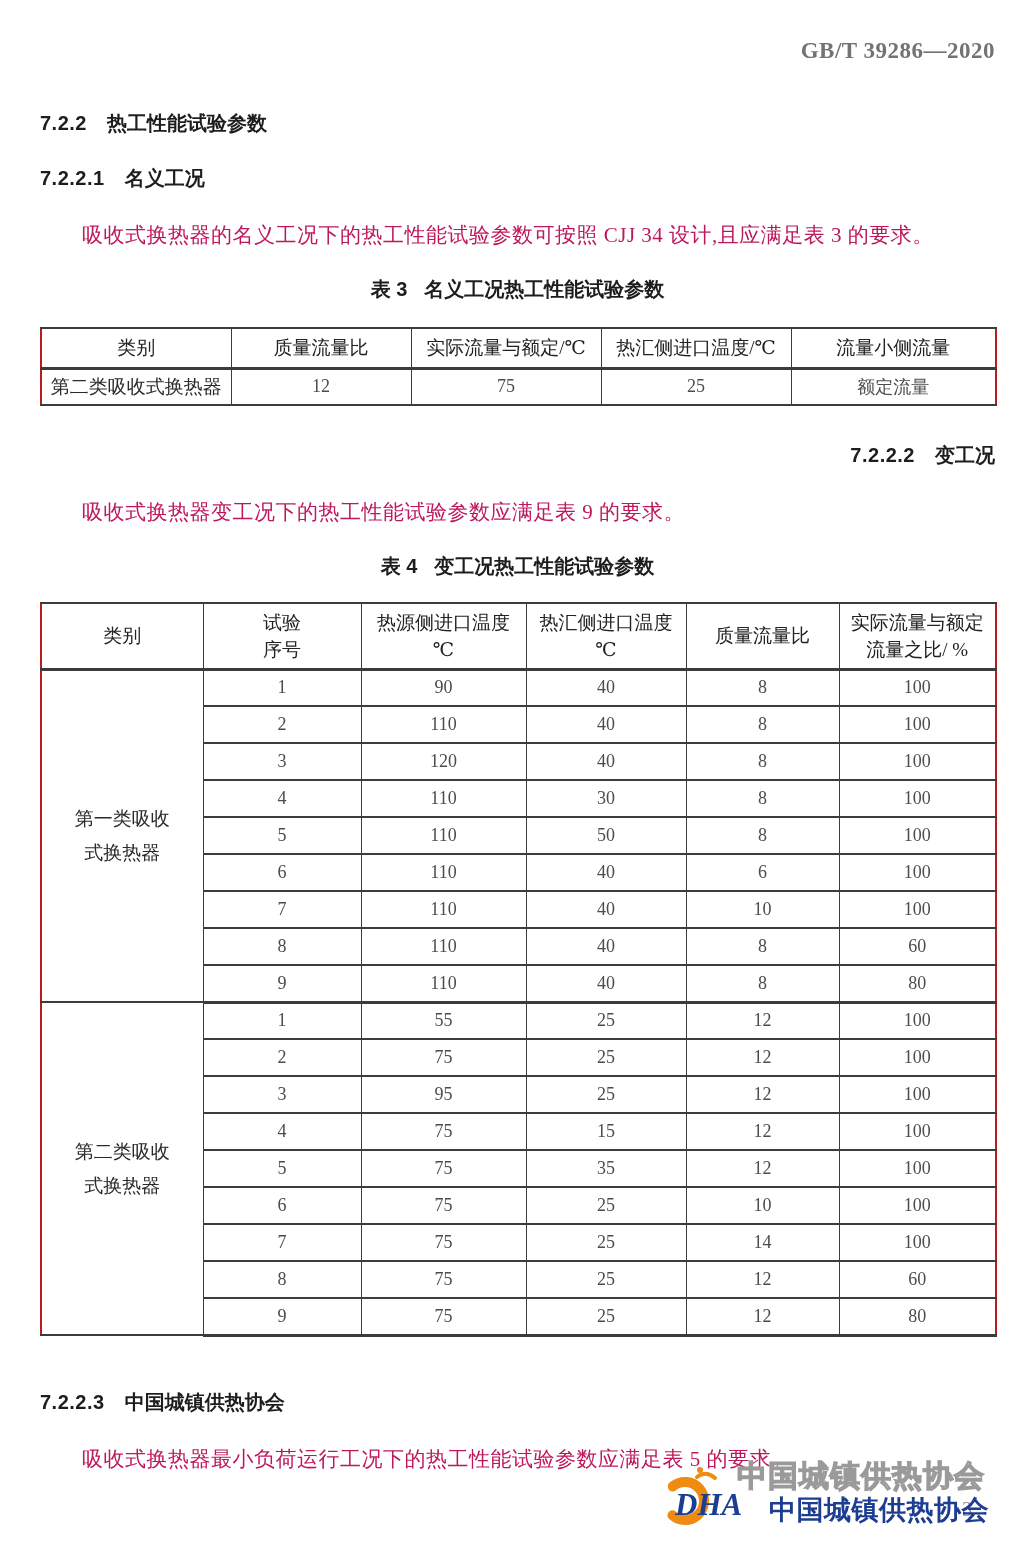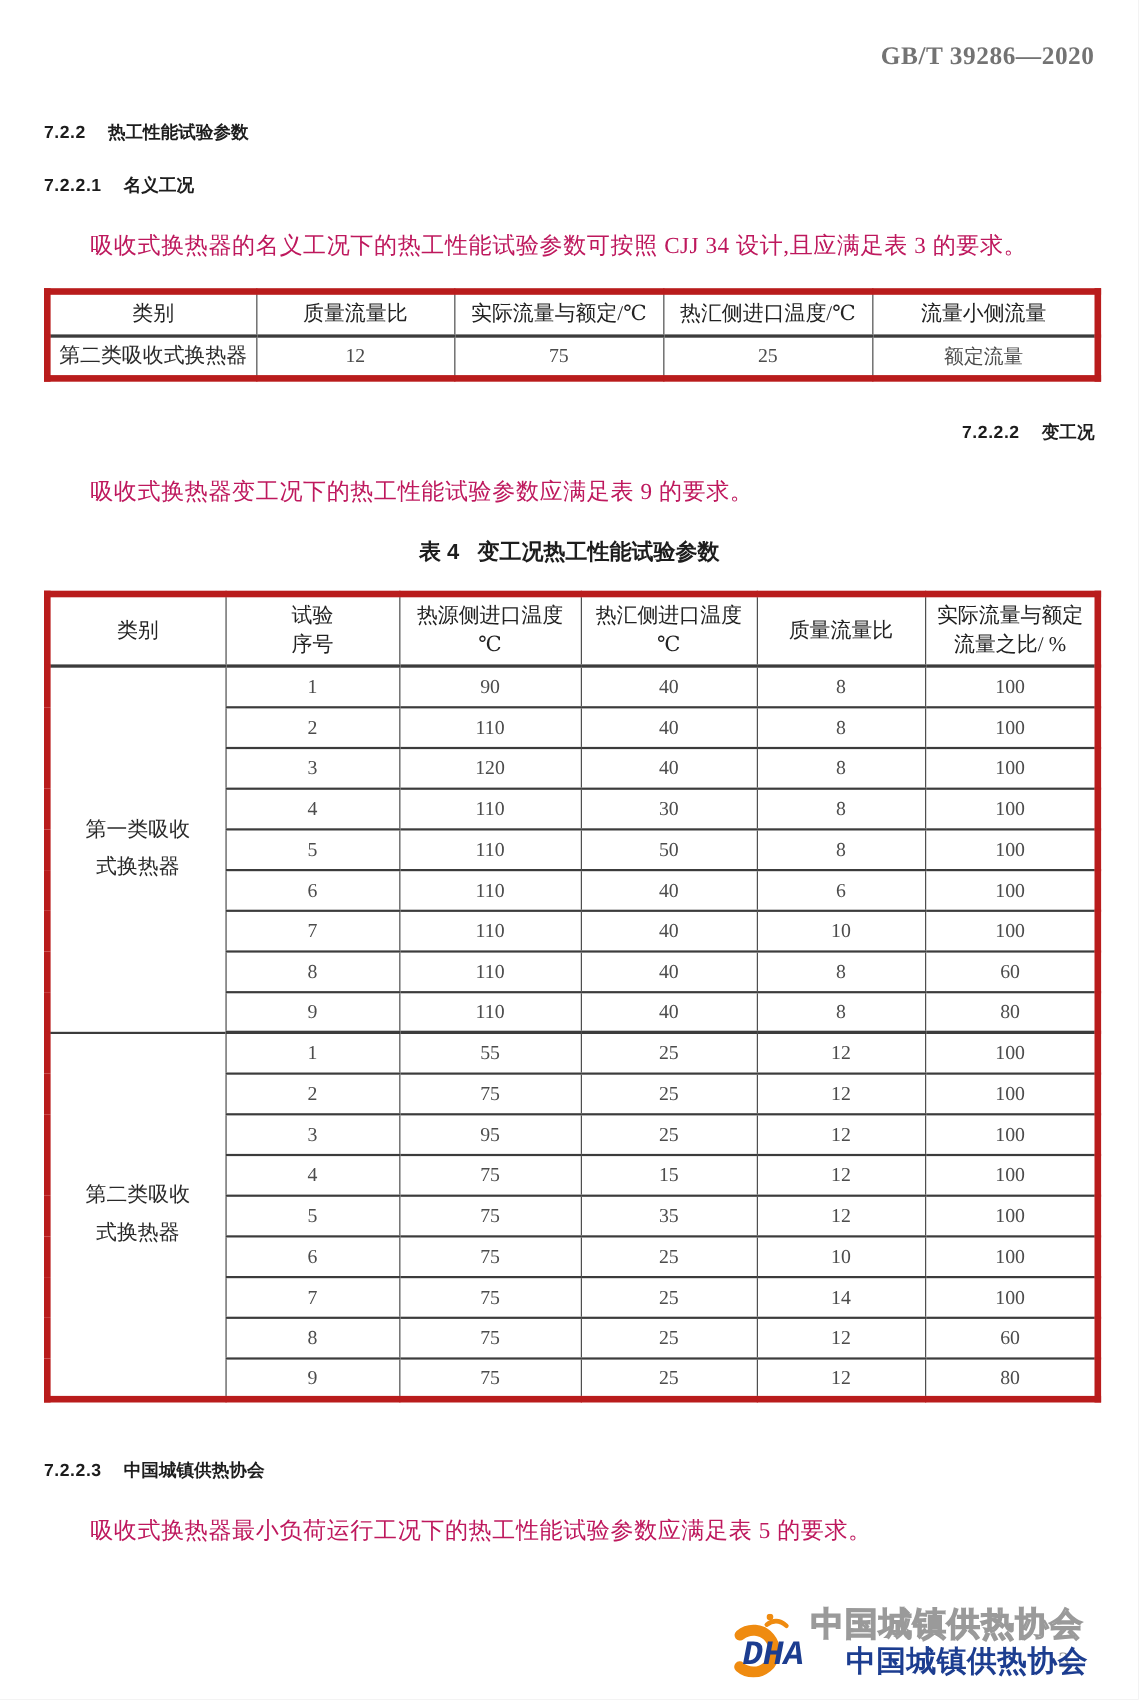--- a/index.html
+++ b/index.html
@@ -24,21 +24,21 @@
     font-weight: bold;
     font-size: 23px;
     color: #737373;
     letter-spacing: 0.5px;
   }
 
   
   .sec {
     font-family: "Liberation Sans", "DejaVu Sans", sans-serif;
     font-weight: bold;
-    font-size: 16px;
+    font-size: 20px;
     color: #1d1d1d;
   }
   .sec .sec-num { margin-right: 20px; letter-spacing: 0.5px; }
   .sec-722   { margin-top: 46px; }
   .sec-7221  { margin-top: 28px; }
   .sec-7222  { margin-top: 36px; text-align: right; }
   .sec-7223  { margin-top: 52px; }
 
   .para {
     margin-top: 28px;
@@ -67,21 +67,21 @@
   .tbl3 { margin-top: 24px; }
   .tbl4 { margin-top: 22px; }
   th, td {
     border: 1px solid #3c3c3c;
     border-top-width: 2px;
     border-bottom-width: 2px;
     text-align: center;
     vertical-align: middle;
     overflow: hidden;
   }
-  table { border: 6px solid #b91c1c; }
+  table { border: 2px solid #b91c1c; }
   thead th {
     font-family: "Liberation Serif", "DejaVu Serif", serif;
     font-weight: normal;
     font-size: 19px;
     color: #222222;
     border-bottom-width: 3px;
     white-space: pre-line;
     line-height: 27px;
   }
   .tbl3 thead th { height: 40px; }
@@ -126,21 +126,21 @@
     bottom: 12px;
     display: flex;
     align-items: flex-end;
     white-space: nowrap;
   }
   .logo-mark { position: relative; width: 64px; height: 58px; flex: 0 0 auto; }
   .logo-abbr {
     position: absolute;
     left: 16px;
     bottom: 2px;
-    font-family: Liberation Mono, monospace;
+    font-family: Liberation Serif, serif;
     font-weight: bold;
     font-style: italic;
     font-size: 31px;
     color: #1c3d90;
     letter-spacing: 0px;
   }
   .logo-name {
     font-family: "Liberation Sans", "DejaVu Sans", sans-serif;
     font-weight: bold;
     font-size: 27px;
@@ -168,20 +168,21 @@
     <div class="sec sec-722">
       <span class="sec-num">7.2.2</span><span>热工性能试验参数</span>
     </div>
 
     <div class="sec sec-7221">
       <span class="sec-num">7.2.2.1</span><span>名义工况</span>
     </div>
 
     <p class="para">吸收式换热器的名义工况下的热工性能试验参数可按照 CJJ 34 设计,且应满足表 3 的要求。</p>
 
+    <div class="tbl-caption">表 3   名义工况热工性能试验参数</div>
 
     <table class="tbl3">
       <colgroup>
           <col style="width: 190px;">
           <col style="width: 180px;">
           <col style="width: 190px;">
           <col style="width: 190px;">
           <col style="width: 205px;">
         </colgroup>
       <thead>

